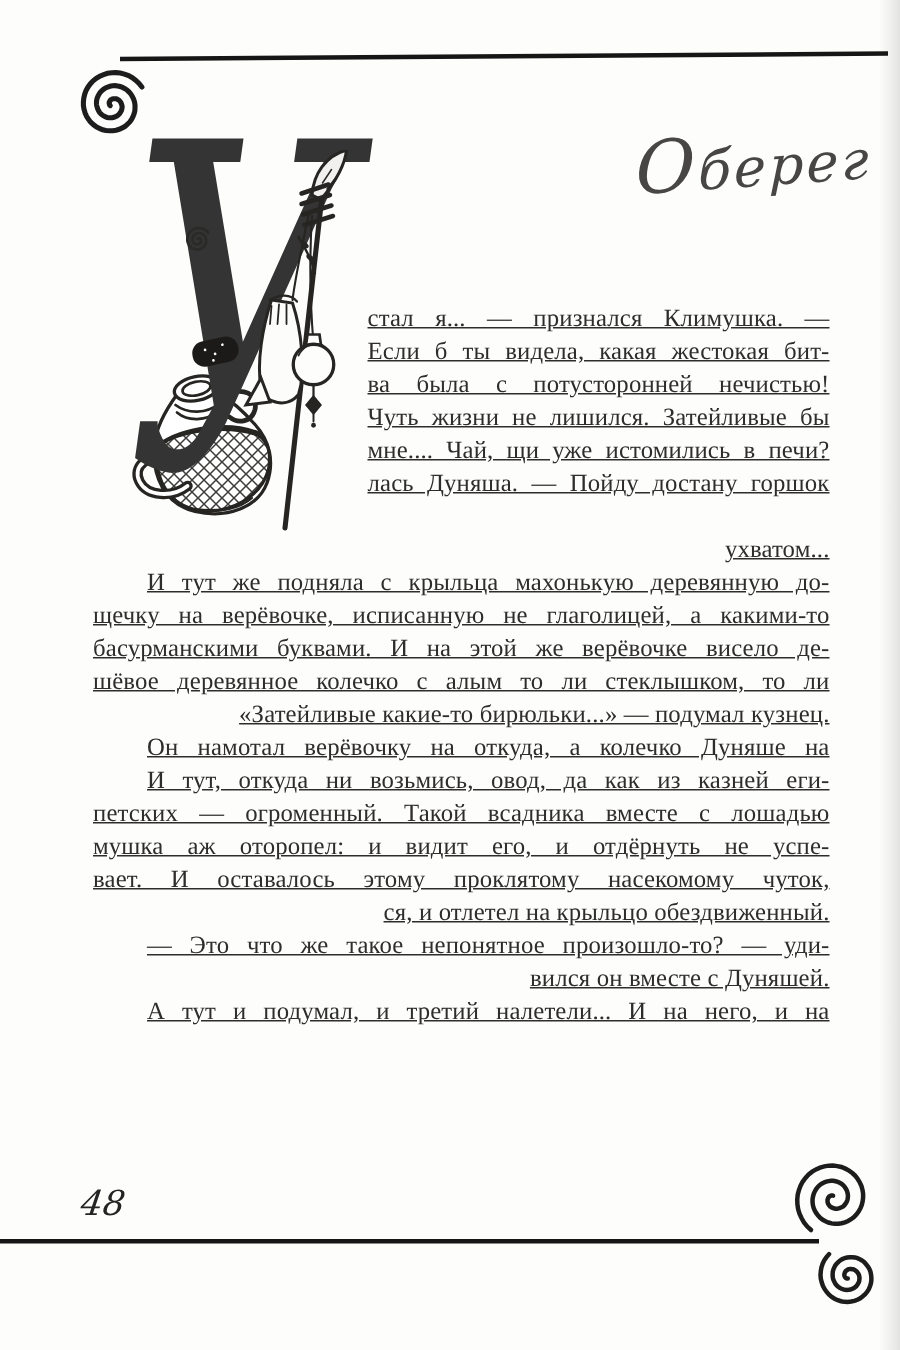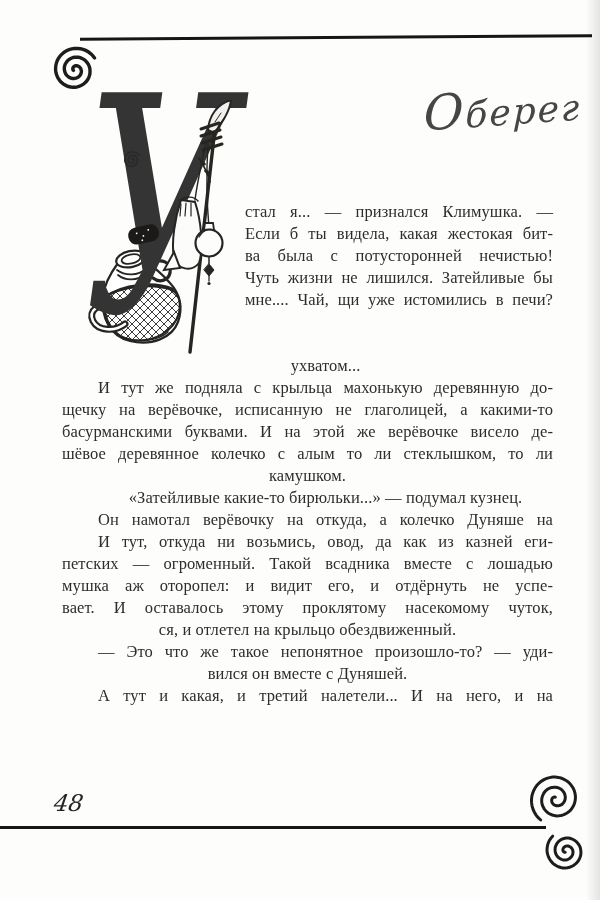--- a/index.html
+++ b/index.html
@@ -26,24 +26,24 @@
   .chapter-title::first-letter{font-size:1.35em;}
   .dropcap{
     position:absolute;left:84px;top:88px;z-index:2;
     font-family:"DejaVu Serif",serif;font-style:italic;font-weight:normal;
     font-size:300px;line-height:0.8;color:#343434;
     transform:scaleX(0.70);transform-origin:0 0;
   }
   .illo{position:absolute;left:68px;top:100px;width:190px;height:260px;}
   .illo.back{z-index:1;}
   .illo.front{z-index:3;}
-  .textcol{position:absolute;z-index:4;font-size:16.5px;letter-spacing:0.1px;}
+  .textcol{position:absolute;z-index:4;font-size:16.5px;letter-spacing:0.1px;text-decoration:underline;}
   .beside{left:245px;top:201px;width:308px;}
   .bodytext{left:62px;top:355px;width:491px;}
-  .line{height:22px;line-height:22px;text-align:center;box-sizing:border-box;width:100%;}
+  .line{height:22px;line-height:22px;text-align:right;box-sizing:border-box;width:100%;}
   .line.fill{text-align:justify;text-align-last:justify;}
   .line.indent{padding-left:36px;}
   .page-number{
     position:absolute;left:54px;top:790px;z-index:4;
     font-family:"DejaVu Serif",serif;font-style:italic;font-size:23px;color:#242424;
     transform:skewX(-8deg);
   }
 </style>
 </head>
 <body>
@@ -137,39 +137,39 @@
       <circle cx="141" cy="183.5" r="1.6" fill="#262522" stroke-width="0"></circle>
     </g>
   </svg>
 
   <div class="textcol beside">
       <div class="line fill">стал я... — признался Климушка. —</div>
       <div class="line fill">Если б ты видела, какая жестокая бит-</div>
       <div class="line fill">ва была с потусторонней нечистью!</div>
       <div class="line fill">Чуть жизни не лишился. Затейливые бы</div>
       <div class="line fill">мне.... Чай, щи уже истомились в печи?</div>
+      <div class="line fill">лась Дуняша. — Пойду достану горшок</div>
     </div>
 
   <div class="textcol bodytext">
       <div class="line indent">ухватом...</div>
       <div class="line fill indent">И тут же подняла с крыльца махонькую деревянную до-</div>
       <div class="line fill">щечку на верёвочке, исписанную не глаголицей, а какими-то</div>
       <div class="line fill">басурманскими буквами. И на этой же верёвочке висело де-</div>
       <div class="line fill">шёвое деревянное колечко с алым то ли стеклышком, то ли</div>
-      <div class="line">камушком.</div>
       <div class="line indent">«Затейливые какие-то бирюльки...» — подумал кузнец.</div>
       <div class="line fill indent">Он намотал верёвочку на откуда, а колечко Дуняше на</div>
       <div class="line fill indent">И тут, откуда ни возьмись, овод, да как из казней еги-</div>
       <div class="line fill">петских — огроменный. Такой всадника вместе с лошадью</div>
       <div class="line fill">мушка аж оторопел: и видит его, и отдёрнуть не успе-</div>
       <div class="line fill">вает. И оставалось этому проклятому насекомому чуток,</div>
       <div class="line">ся, и отлетел на крыльцо обездвиженный.</div>
       <div class="line fill indent">— Это что же такое непонятное произошло-то? — уди-</div>
       <div class="line">вился он вместе с Дуняшей.</div>
-      <div class="line fill indent">А тут и какая, и третий налетели... И на него, и на</div>
+      <div class="line fill indent">А тут и подумал, и третий налетели... И на него, и на</div>
     </div>
 
   <div class="page-number">48</div>
 
   <div class="rule bottom"></div>
 
   <svg class="corner-svg" style="left:518px;top:762px;" width="82" height="122" viewBox="0 0 82 122">
     <path id="spiral-br1" stroke-width="3" d="M37.4,35.1 L37.0,35.0 L36.7,35.0 L36.3,35.0 L35.9,35.1 L35.5,35.3 L35.1,35.5 L34.7,35.8 L34.4,36.2 L34.1,36.7 L33.9,37.2 L33.7,37.8 L33.7,38.4 L33.7,39.0 L33.8,39.7 L34.0,40.4 L34.4,41.0 L34.8,41.6 L35.3,42.2 L36.0,42.7 L36.7,43.1 L37.5,43.4 L38.3,43.7 L39.2,43.8 L40.1,43.8 L41.1,43.6 L42.1,43.3 L43.0,42.9 L43.9,42.4 L44.7,41.7 L45.4,40.9 L46.1,39.9 L46.6,38.9 L47.0,37.8 L47.2,36.6 L47.3,35.4 L47.2,34.1 L46.9,32.8 L46.5,31.6 L45.9,30.4 L45.1,29.3 L44.2,28.2 L43.1,27.3 L41.8,26.5 L40.5,25.9 L39.0,25.5 L37.5,25.2 L36.0,25.2 L34.4,25.4 L32.8,25.7 L31.3,26.3 L29.8,27.1 L28.4,28.1 L27.2,29.3 L26.1,30.7 L25.2,32.3 L24.5,33.9 L24.0,35.7 L23.7,37.5 L23.7,39.4 L23.9,41.3 L24.4,43.2 L25.2,45.1 L26.2,46.8 L27.4,48.4 L28.8,49.9 L30.5,51.2 L32.3,52.2 L34.3,53.0 L36.4,53.6 L38.6,53.9 L40.8,53.8 L43.1,53.5 L45.3,52.9 L47.4,52.0 L49.4,50.8 L51.3,49.4 L52.9,47.7 L54.4,45.7 L55.6,43.6 L56.5,41.3 L57.1,38.9 L57.4,36.4 L57.4,33.8 L57.0,31.3 L56.3,28.7 L55.2,26.3 L53.8,24.0 L52.2,21.9 L50.2,20.0 L48.0,18.4 L45.6,17.1 L42.9,16.0 L40.2,15.4 L37.3,15.0 L34.5,15.1 L31.6,15.6 L28.7,16.4 L26.0,17.6 L23.5,19.1 L21.1,21.0 L19.0,23.3 L17.2,25.7 L15.7,28.5 L14.6,31.4 L13.8,34.5 L13.5,37.7 L13.6,40.9 L14.1,44.1 L15.0,47.2 L16.4,50.2 L18.1,53.1 L20.2,55.7 L22.7,58.0"></path>
     <path id="spiral-br2" stroke-width="3" d="M47.2,90.3 L47.0,90.3 L46.7,90.3 L46.4,90.2 L46.1,90.1 L45.8,89.9 L45.6,89.6 L45.3,89.3 L45.2,89.0 L45.0,88.6 L44.9,88.2 L44.9,87.7 L45.0,87.2 L45.1,86.7 L45.3,86.2 L45.6,85.8 L45.9,85.3 L46.4,85.0 L46.9,84.6 L47.4,84.3 L48.1,84.1 L48.7,84.0 L49.4,84.0 L50.1,84.1 L50.8,84.2 L51.5,84.5 L52.2,84.9 L52.9,85.4 L53.4,86.0 L53.9,86.7 L54.4,87.4 L54.7,88.2 L54.9,89.1 L55.0,90.1 L54.9,91.0 L54.8,92.0 L54.5,92.9 L54.0,93.8 L53.5,94.7 L52.8,95.5 L51.9,96.2 L51.0,96.8 L50.0,97.3 L48.9,97.7 L47.8,97.9 L46.6,98.0 L45.4,97.9 L44.2,97.6 L43.0,97.2 L41.9,96.6 L40.8,95.8 L39.8,94.9 L39.0,93.9 L38.3,92.7 L37.7,91.4 L37.3,90.1 L37.1,88.7 L37.1,87.2 L37.2,85.7 L37.6,84.3 L38.2,82.9 L38.9,81.5 L39.9,80.3 L41.0,79.2 L42.2,78.2 L43.6,77.4 L45.2,76.7 L46.8,76.3 L48.5,76.1 L50.2,76.1 L51.9,76.3 L53.6,76.8 L55.2,77.5 L56.8,78.4 L58.2,79.5 L59.5,80.9 L60.6,82.4 L61.6,84.0 L62.3,85.8 L62.7,87.7 L62.9,89.6 L62.9,91.6 L62.6,93.6 L62.0,95.5 L61.2,97.4 L60.1,99.2 L58.8,100.8 L57.2,102.2 L55.5,103.5 L53.6,104.5 L51.6,105.3 L49.4,105.7 L47.2,106.0 L44.9,105.9 L42.7,105.5 L40.5,104.8 L38.4,103.8 L36.5,102.6 L34.7,101.1 L33.1,99.3 L31.7,97.3 L30.6,95.2 L29.8,92.9 L29.2,90.5 L29.0,88.0 L29.2,85.5 L29.6,83.0 L30.4,80.6 L31.5,78.2 L33.0,76.1 L34.7,74.1"></path>
   </svg>

